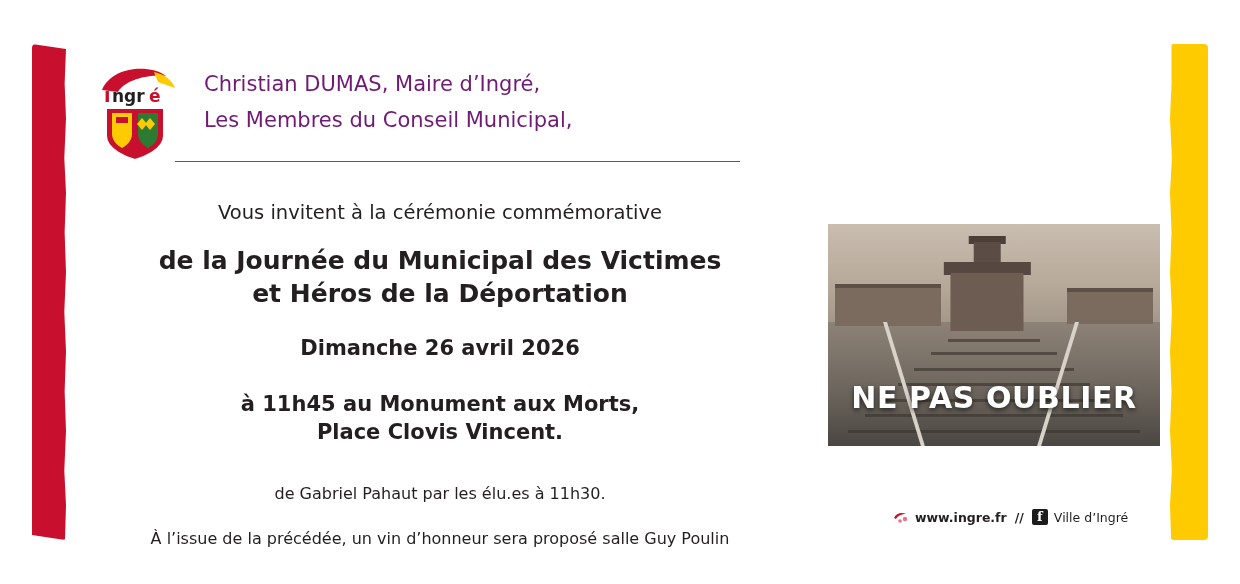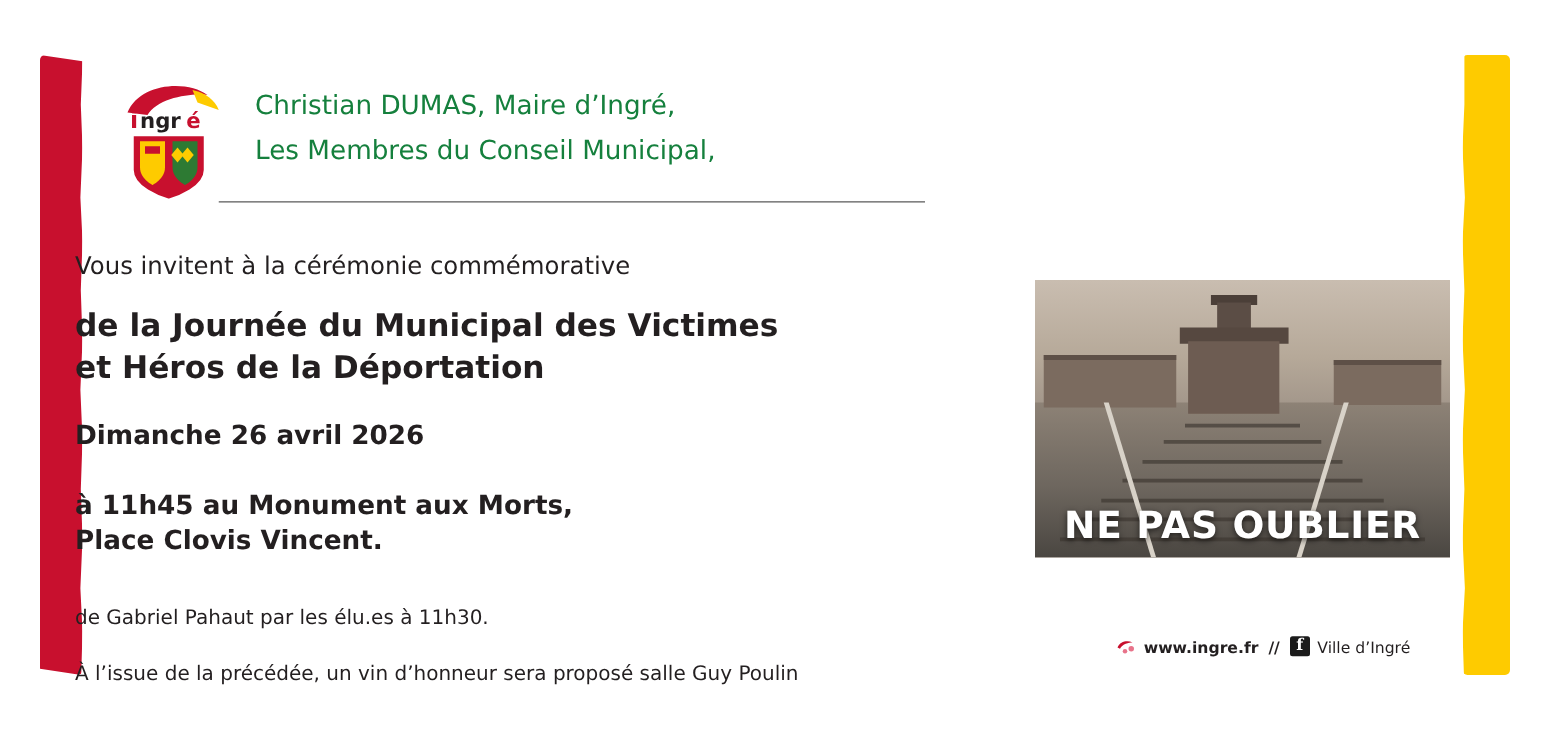--- a/index.html
+++ b/index.html
@@ -59,41 +59,41 @@
     position: relative;
     flex: 0 0 86px;
   }
   .logo svg { display: block; }
   .header-text {
     margin-left: 26px;
     padding-top: 8px;
   }
   .header-line {
     font-size: 21px;
-    color: #15803d;
+    color: #701a75;
     line-height: 36px;
     white-space: nowrap;
   }
 
   .rule {
     position: absolute;
     left: 175px;
     top: 161px;
     width: 565px;
     height: 1px;
     background: #5a5a5a;
   }
 
   
   .body-block {
     position: absolute;
     left: 60px;
     top: 190px;
     width: 760px;
-    text-align: left;
+    text-align: center;
     color: #231f20;
   }
   .invite-line {
     font-size: 19.5px;
     line-height: 30px;
     margin-top: 8px;
   }
   .title {
     font-size: 25px;
     font-weight: bold;
@@ -195,21 +195,21 @@
   .photo .rail-r { left: 63%; transform: skewX(-17deg); }
   .photo .tie {
     position: absolute;
     left: 10%;
     height: 3px;
     background: rgba(60,54,48,0.65);
   }
   .photo-caption {
     position: absolute;
     left: 0; right: 0;
-    bottom: 8px;
+    bottom: 31px;
     text-align: center;
     color: #ffffff;
     font-size: 30px;
     font-weight: bold;
     letter-spacing: 0.6px;
     text-shadow: 0 2px 5px rgba(0,0,0,0.65);
   }
 
   
   .footer {

